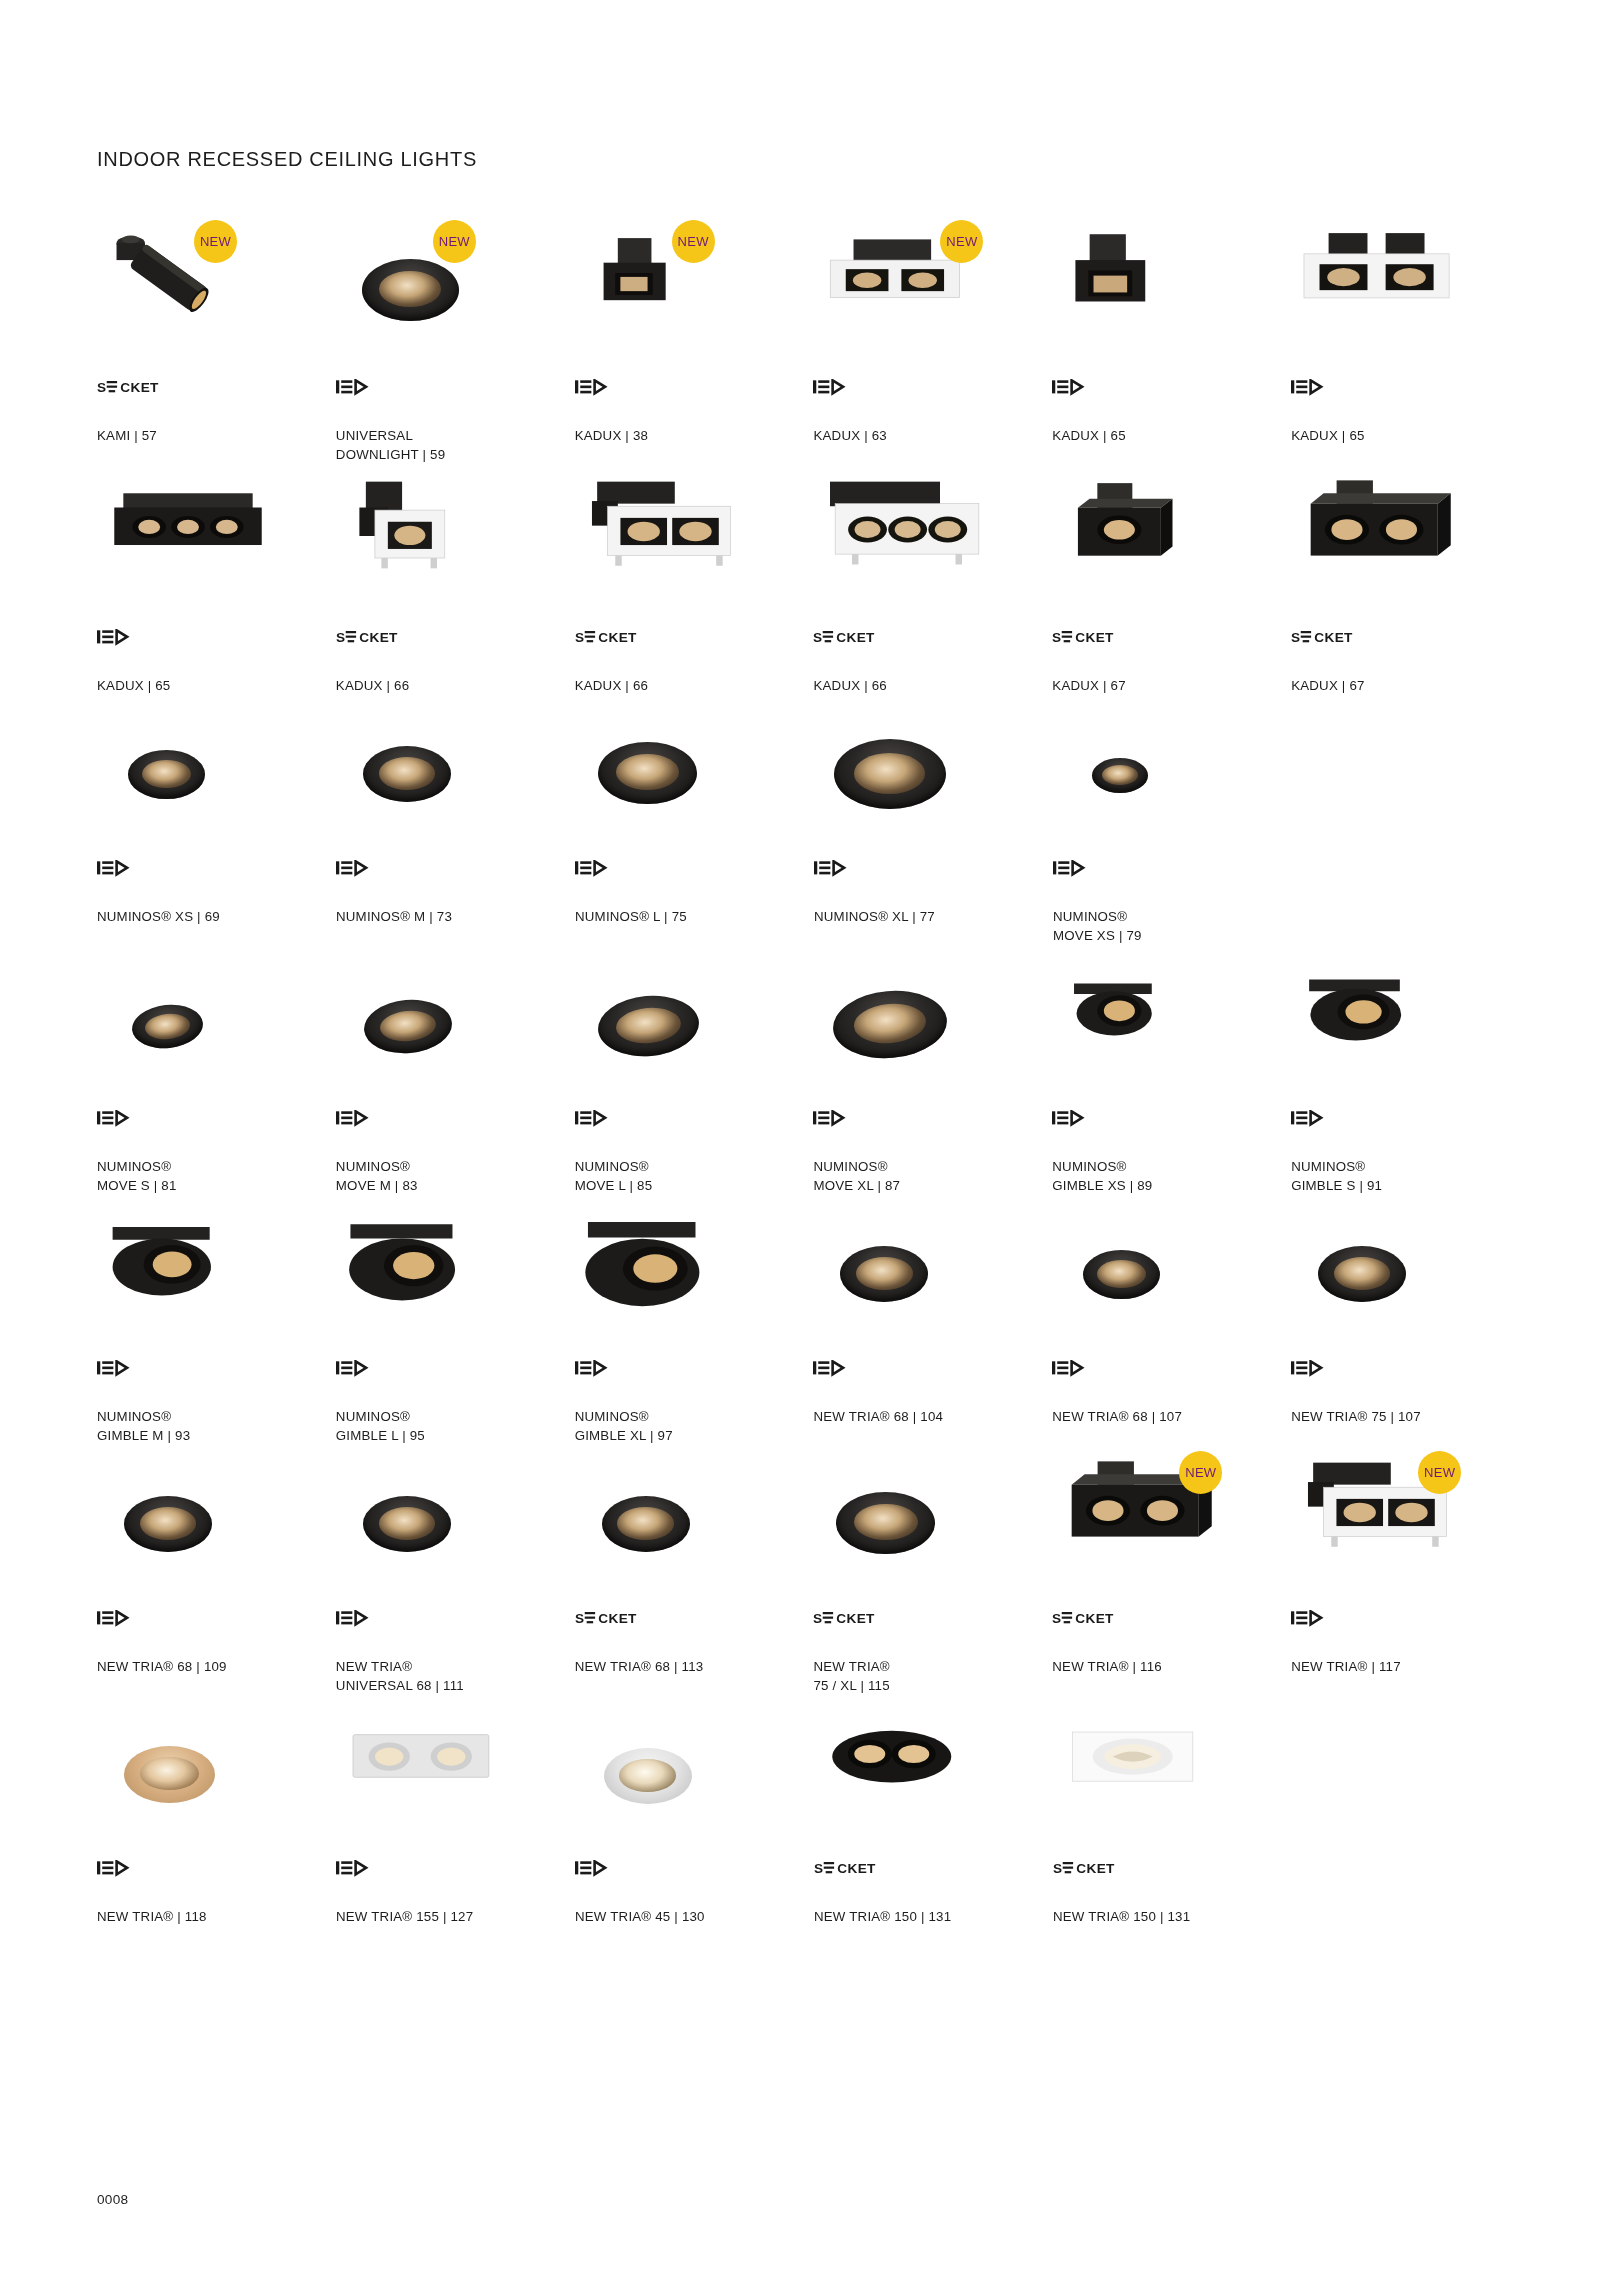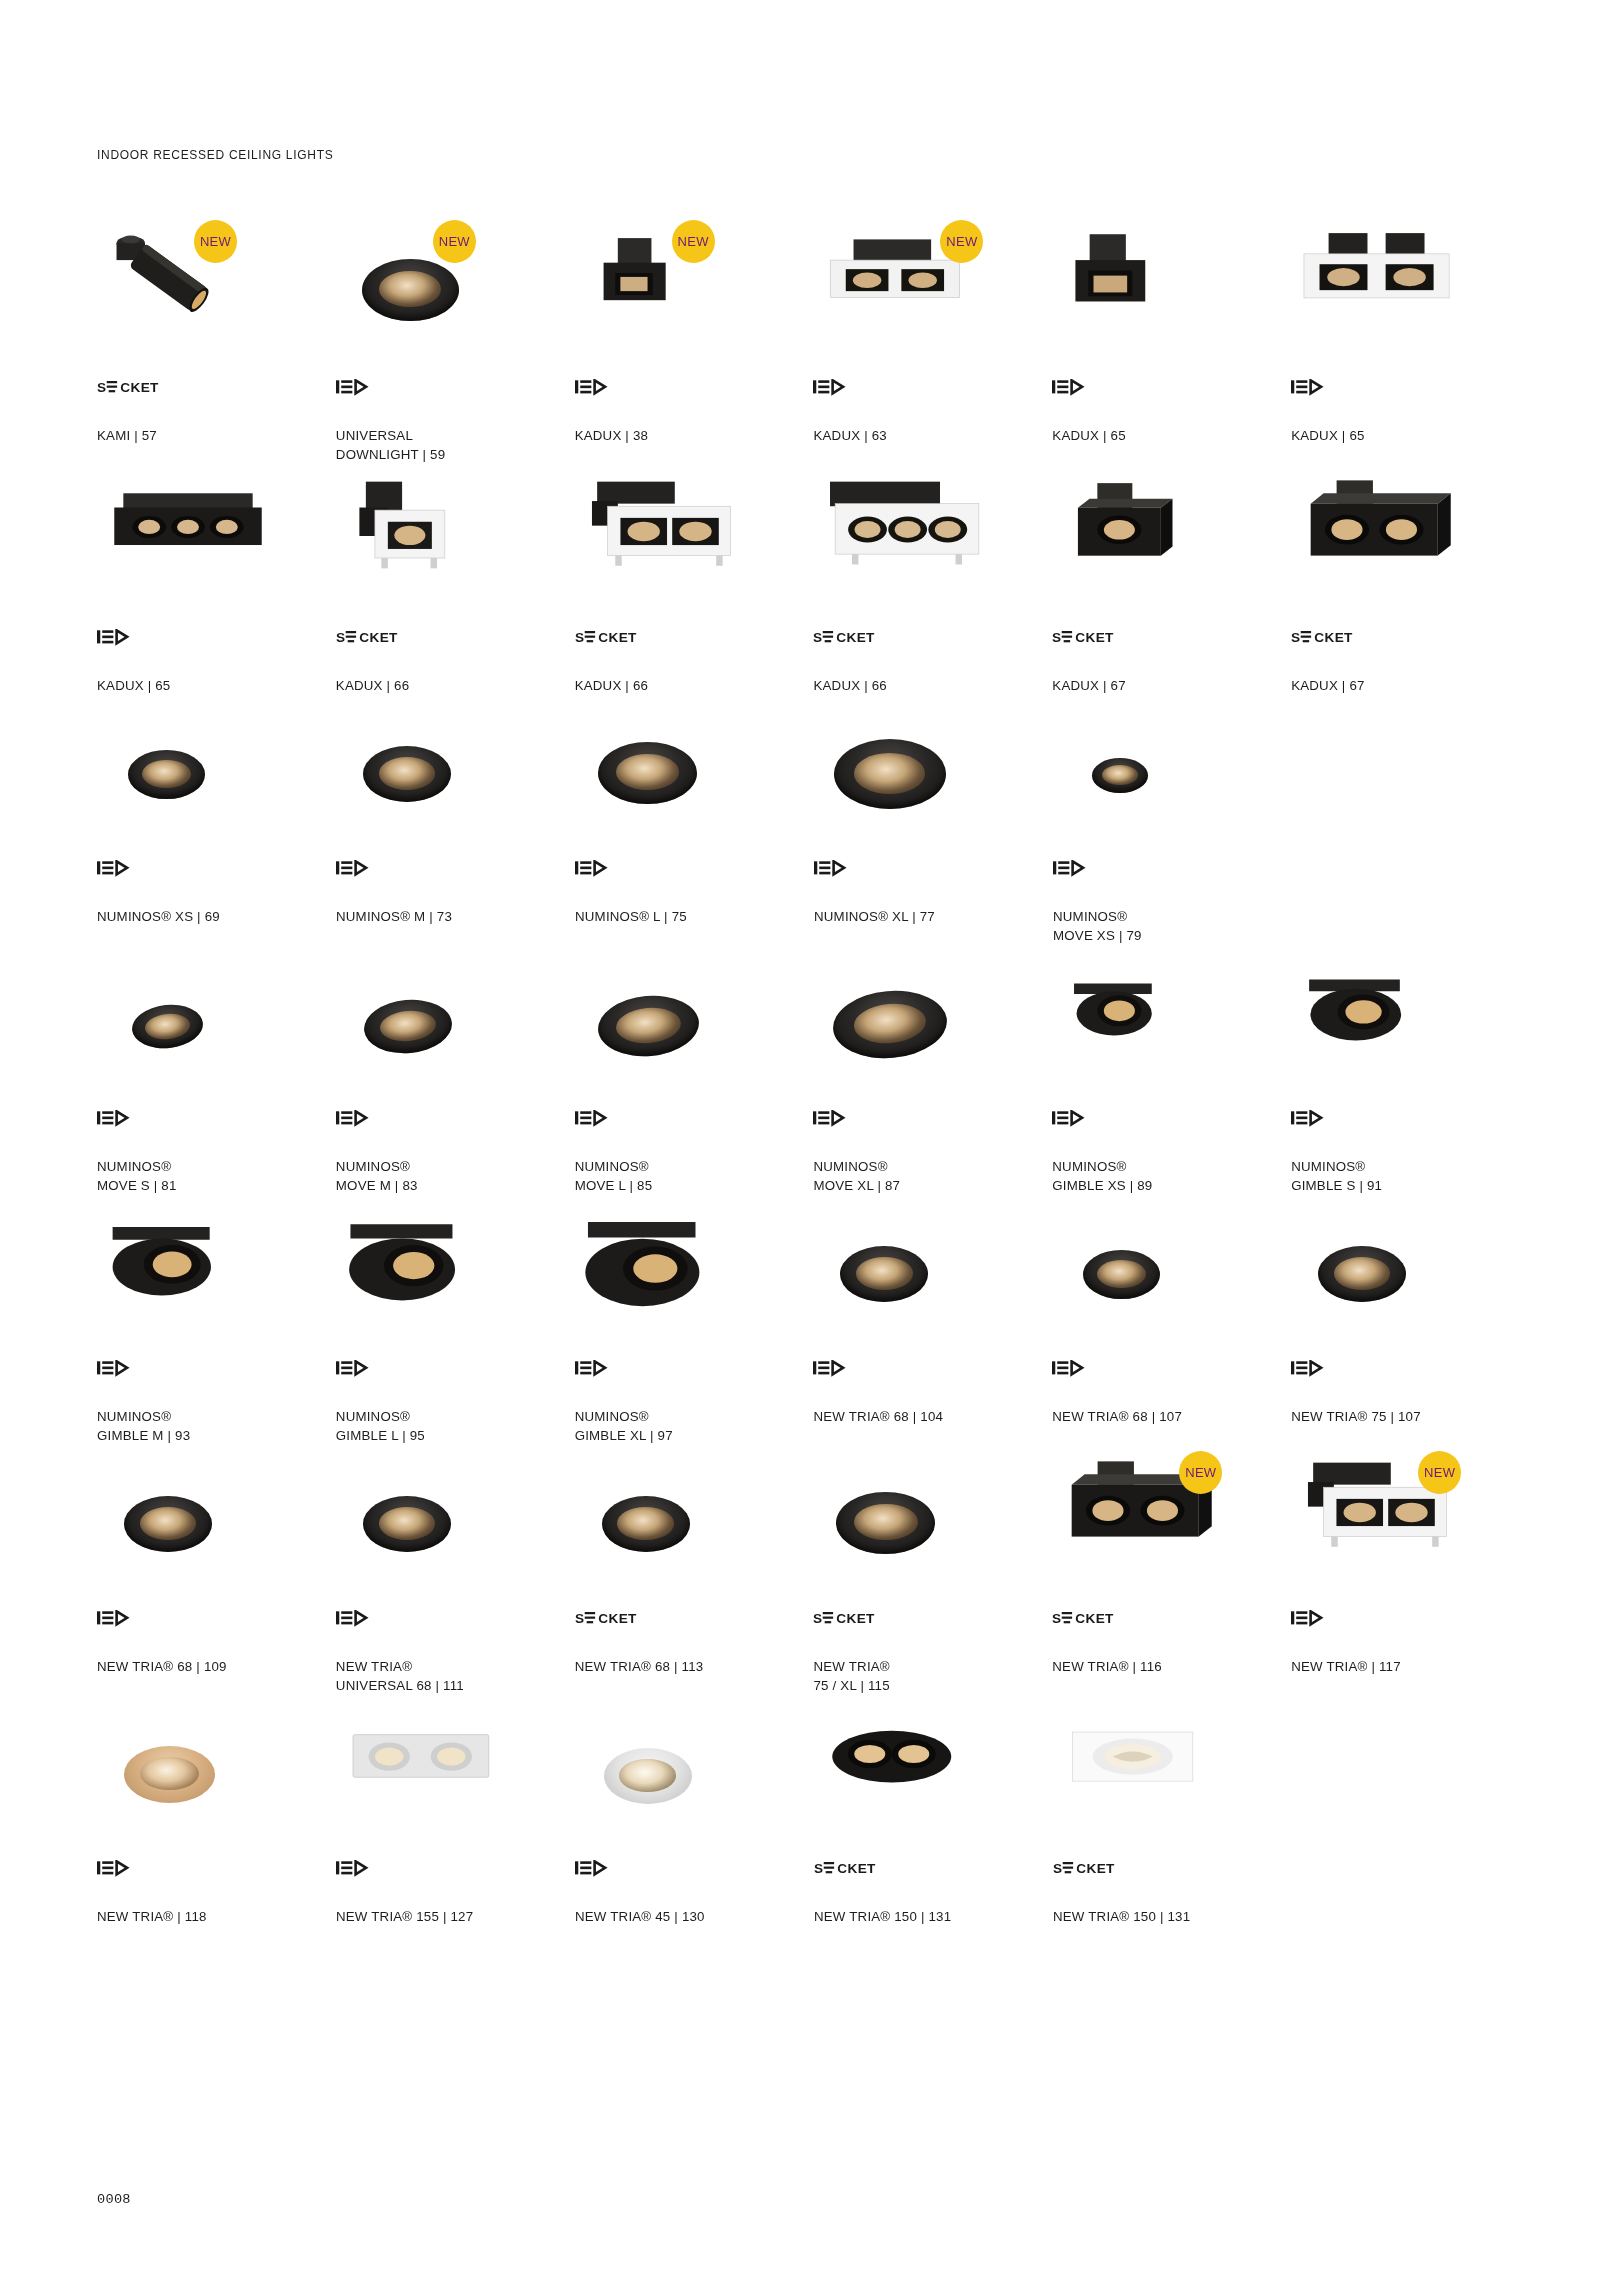--- a/index.html
+++ b/index.html
@@ -19,33 +19,32 @@
     position: absolute;
     left: 0; top: 0;
     width: 1620px;
     height: 2273px;
     background: #ffffff;
   }
   .header {
     position: absolute;
     left: 97px;
     top: 148px;
-    font-size: 12px;
+    font-size: 20px;
     letter-spacing: 0.7px;
     color: #1d1d1d;
     font-weight: 400;
   }
   .footer {
     position: absolute;
     left: 97px;
     top: 2192px;
     font-size: 13.6px;
     letter-spacing: 0.3px;
     color: #1d1d1d;
-    font-family: Liberation Mono, monospace;
   }
   .grid {
     position: absolute;
     left: 97px;
     top: 214px;
     width: 1433px;
   }
   .row {
     display: flex;
     width: 100%;

